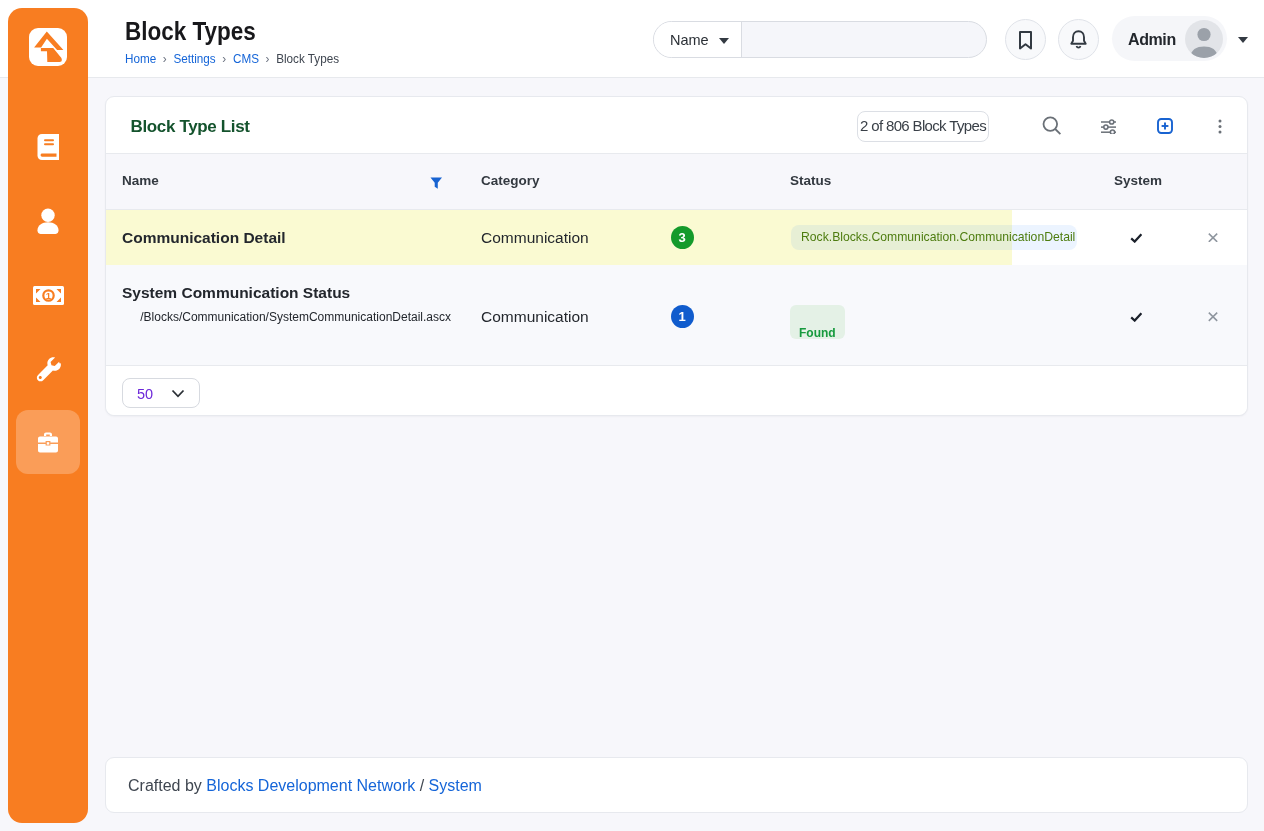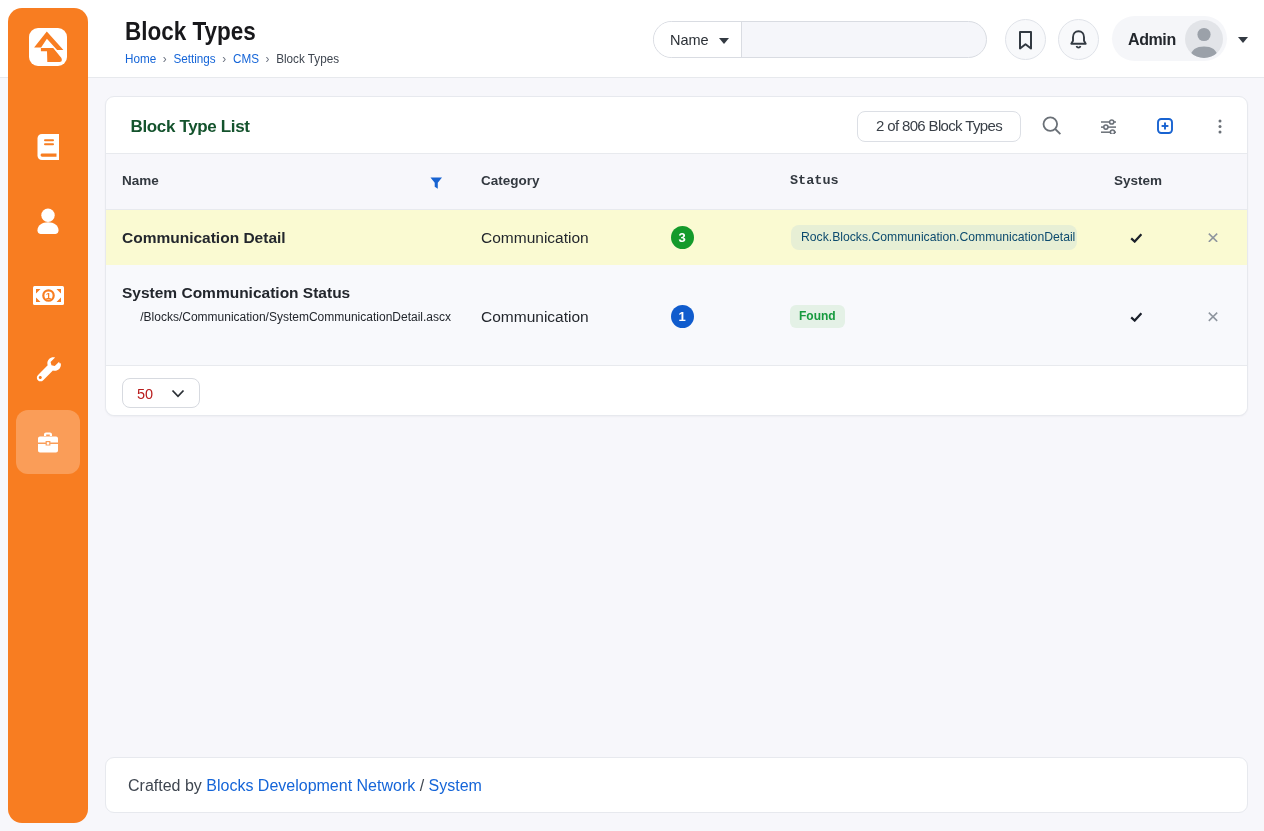--- a/index.html
+++ b/index.html
@@ -25,34 +25,34 @@
 .avatar { position:absolute; left:72.5px; top:3.5px; width:38px; height:38px; border-radius:50%; background:#e2e4e8; overflow:hidden; }
 
 
 .sidebar { position:absolute; left:8px; top:8px; width:80px; height:815px; background:#f87d21; border-radius:14px; }
 .logo { position:absolute; left:21px; top:20px; width:38px; height:38px; background:#fff; border-radius:9px; }
 .activebox { position:absolute; left:8px; top:402px; width:64px; height:64px; background:rgba(255,255,255,0.25); border-radius:12px; }
 
 
 .panel { position:absolute; left:105px; top:96px; width:1143px; height:320px; background:#fff; border:1px solid #e7e9ee; border-radius:9px; box-shadow:0 1px 2px rgba(16,24,40,.04); }
 .panel-title { position:absolute; left:24.5px; top:21.3px; font-size:17px; font-weight:700; letter-spacing:-0.35px; color:#14532d; line-height:1; }
-.countbtn { position:absolute; left:751px; top:14px; width:164px; height:31px; border:1px solid #dcdfe5; border-radius:8px; background:#fff; text-align:center; }
+.countbtn { position:absolute; left:751px; top:14px; width:132px; height:31px; border:1px solid #dcdfe5; border-radius:8px; background:#fff; text-align:center; }
 .countbtn span { display:inline-block; font-size:15px; font-weight:500; color:#3a4048; line-height:27px; letter-spacing:-0.65px; }
 .gridhead { position:absolute; left:0; top:56px; width:1141px; height:57px; background:#f7f7fb; border-top:1px solid #e8eaee; border-bottom:1px solid #e8eaee; }
 .th { position:absolute; top:20.4px; font-size:13.5px; font-weight:700; color:#333940; line-height:1; }
-.row1 { position:absolute; left:0; top:113px; width:1141px; height:55px; background:#fafad2; }
+.row1 { position:absolute; left:0; top:113px; width:906px; height:55px; background:#fafad2; }
 .row2 { position:absolute; left:0; top:168px; width:1141px; height:100px; background:#f8f9fc; }
 .pager { position:absolute; left:0; top:268px; width:1141px; height:50px; background:#fff; border-top:1px solid #e8eaee; border-radius:0 0 9px 9px; }
 .pagesel { position:absolute; left:16px; top:11.5px; width:78px; height:30px; border:1px solid #d7dae0; border-radius:8px; background:#fff; }
-.pagesel .v { position:absolute; left:14px; top:8px; font-size:14.5px; line-height:1; color:#b91c1c; }
+.pagesel .v { position:absolute; left:14px; top:8px; font-size:14.5px; line-height:1; color:#6d28d9; }
 
 .celltxt { position:absolute; font-size:15.5px; line-height:1; color:#23272d; }
 .badge { position:absolute; width:23px; height:23px; border-radius:50%; color:#fff; font-size:13px; font-weight:700; text-align:center; line-height:23px; }
-.statuspill { position:absolute; left:685px; top:15px; height:25px; width:286px; overflow:hidden; border-radius:8px; font-size:12.2px; line-height:25px; padding:0 0 0 10px; background:rgba(13,110,253,0.08); color:#0c4a6e; white-space:nowrap; }
-.foundpill { position:absolute; left:684px; top:40px; height:23px; border-radius:6px; font-size:12px; font-weight:700; line-height:23px; padding:0 9px; background:#e4f1e6; color:#169a3e; }
+.statuspill { position:absolute; left:685px; top:15px; height:25px; width:286px; overflow:hidden; border-radius:8px; font-size:12.2px; line-height:25px; padding:0 0 0 10px; background:rgba(13,110,253,0.08); color:#4d7c0f; white-space:nowrap; }
+.foundpill { position:absolute; left:684px; top:40px; height:23px; border-radius:6px; font-size:12px; font-weight:700; line-height:23px; padding:17px 9px; background:#e4f1e6; color:#169a3e; }
 .check { stroke:#1b212b; stroke-width:2.2; fill:none; }
 .xmark { stroke:#8e959e; stroke-width:1.5; fill:none; }
 
 
 .footer { position:absolute; left:105px; top:757px; width:1143px; height:56px; background:#fff; border:1px solid #e7e9ee; border-radius:9px; }
 .footer .txt { position:absolute; left:22px; top:19.7px; font-size:16px; line-height:1; color:#3f4650; }
 .footer a { color:#1565d8; text-decoration:none; }
 </style>
 </head>
 <body>
@@ -160,21 +160,21 @@
       <circle cx="3" cy="13" r="1.5" fill="#6a7077"></circle>
     </svg>
 
   <div class="gridhead">
     <div class="th" style="left:16px;">Name</div>
     <svg class="abs" style="left:324px; top:23px;" width="12.5" height="12.5" viewBox="0 0 13 13">
         <path d="M0.5 0.5 H12.5 L8.1 6 V12.3 L4.9 10.2 V6 Z" fill="#1863d1"></path>
       </svg>
     <div class="th" style="left:375px;">Category</div>
     <div class="th" style="left:562px;margin-top:48px;">Usage</div>
-    <div class="th" style="left:684px;font-family:Liberation Mono, monospace;">Status</div>
+    <div class="th" style="left:684px;">Status</div>
     <div class="th" style="left:1008px;">System</div>
   </div>
 
   <div class="row1">
     <div class="celltxt" style="left:16px; top:20.3px; font-weight:700;">Communication Detail</div>
     <div class="celltxt" style="left:375px; top:20.3px;">Communication</div>
     <div class="badge" style="left:564.5px; top:16px; background:#149a2b;">3</div>
     <div class="statuspill">Rock.Blocks.Communication.CommunicationDetail</div>
     <svg class="abs" style="left:1023.5px; top:22.5px;" width="12.5" height="10" viewBox="0 0 12.5 10">
         <path class="check" d="M1.2 5.4 L4.7 8.6 L11.4 1.2"></path>

